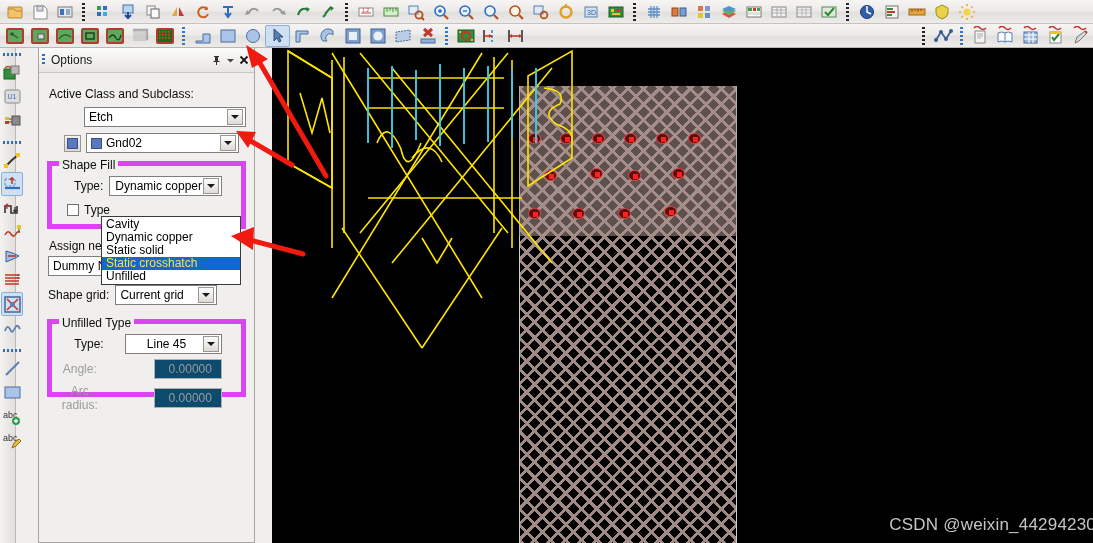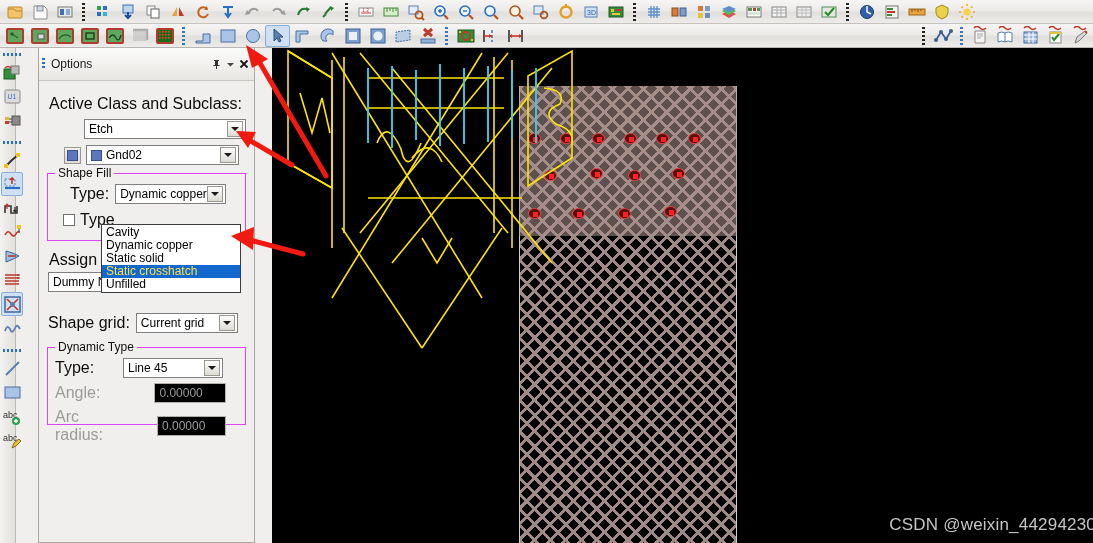--- a/index.html
+++ b/index.html
@@ -128,35 +128,35 @@
     width: 217px; height: 495px;
     background: #f0efed;
     border: 1px solid #a9a6a2;
     border-top: none;
   }
   #options-titlebar {
     height: 25px;
     background: linear-gradient(to bottom,#fbfbfa,#e8e6e3);
     border-bottom: 1px solid #c8c5c1;
     display: flex; align-items: center;
-    padding: 16px 3px;
+    padding: 8px 3px;
   }
   .title-grip {
     width: 5px; height: 12px; margin-right: 4px;
     background-image: linear-gradient(to bottom,#2a6fc4 0 2px,transparent 2px 4px);
     background-size: 3px 4px; background-repeat: repeat-y;
   }
   #options-title { font-size: 12px; color: #1b1b1b; flex: 1 1 auto; }
   .tb-icon-btn {
     width: 14px; height: 15px; display:flex; align-items:center; justify-content:center;
     color: #222; font-size: 11px;
   }
   #options-body { padding: 6px 8px 0 8px; position: relative; height: 474px; }
 
-  .field-label { font-size: 16px; color: #0d0d0d; }
+  .field-label { font-size: 12px; color: #0d0d0d; }
 
   .combo {
     height: 20px; background: #fff;
     border: 1px solid #7f7f7f;
     display: flex; align-items: center;
     font-size: 12px; color: #000;
     position: relative;
   }
   .combo .val { padding-left: 4px; flex: 1 1 auto; overflow: hidden; white-space: nowrap; }
   .combo .arrow {
@@ -165,35 +165,36 @@
     border: 1px solid #9a9791;
     display: flex; align-items: center; justify-content: center;
     flex: 0 0 auto;
   }
   .combo .arrow::after {
     content: ""; width: 0; height: 0;
     border-left: 4px solid transparent;
     border-right: 4px solid transparent;
     border-top: 4px solid #1a1a1a;
   }
-  .combo.disabled { background: #000000; color: #9b9b9b; border-color: #b3b0ab; margin-left: 48px; }
+  .combo.disabled { background: #0c4a6e; color: #9b9b9b; border-color: #b3b0ab; margin-left: 48px; }
 
   .swatch-box {
     width: 17px; height: 17px;
     background: linear-gradient(to bottom,#f4f3f1,#ddd9d4);
     border: 1px solid #9a9791;
     display: flex; align-items: center; justify-content: center;
     flex: 0 0 auto;
   }
   .swatch-in { width: 11px; height: 11px; background: #5b77bd; border: 1px solid #3b4f84; }
 
   .group {
-    border: 1px solid #d946ef;
+    border: 5px solid #d946ef;
     position: relative;
     padding: 10px 19px 7px 7px;
+    text-align: center;
   }
   .group > .legend {
     position: absolute; top: -8px; left: 7px;
     background: #f0efed; padding: 0 3px;
     font-size: 12px; color: #0d0d0d;
   }
   .chk {
     width: 12px; height: 12px; background: #fff;
     border: 1px solid #6f6f6f; flex: 0 0 auto;
   }
@@ -928,30 +929,30 @@
 
       <div class="field-label" style="margin:10px 0 3px 2px;">Assign net:</div>
       <div style="display:flex;align-items:center;gap:4px;margin-left:1px;">
         <div class="combo" style="width:160px;">
           <span class="val">Dummy Net</span>
           <span class="arrow"></span>
         </div>
         <div class="ellipsis-btn">...</div>
       </div>
 
-      <div style="display:flex;align-items:center;gap:6px;margin-top:21px;margin-left:1px;">
+      <div style="display:flex;align-items:center;gap:6px;margin-top:9px;margin-left:1px;">
         <span class="field-label">Shape grid:</span>
         <div class="combo" style="width:102px;">
           <span class="val">Current grid</span>
           <span class="arrow"></span>
         </div>
       </div>
 
       <div class="group" style="height:78px;margin-top:14px;">
-        <span class="legend">Dynamic Type</span>
+        <span class="legend">Unfilled Type</span>
         <div style="display:flex;align-items:center;gap:6px;">
           <span class="field-label" style="width:62px;">Type:</span>
           <div class="combo" style="width:100px;">
             <span class="val">Line 45</span>
             <span class="arrow"></span>
           </div>
         </div>
         <div style="display:flex;align-items:center;gap:6px;margin-top:5px;">
           <span class="field-label" style="width:62px;color:#9b9b9b;">Angle:</span>
           <div class="combo disabled" style="width:100px;">

